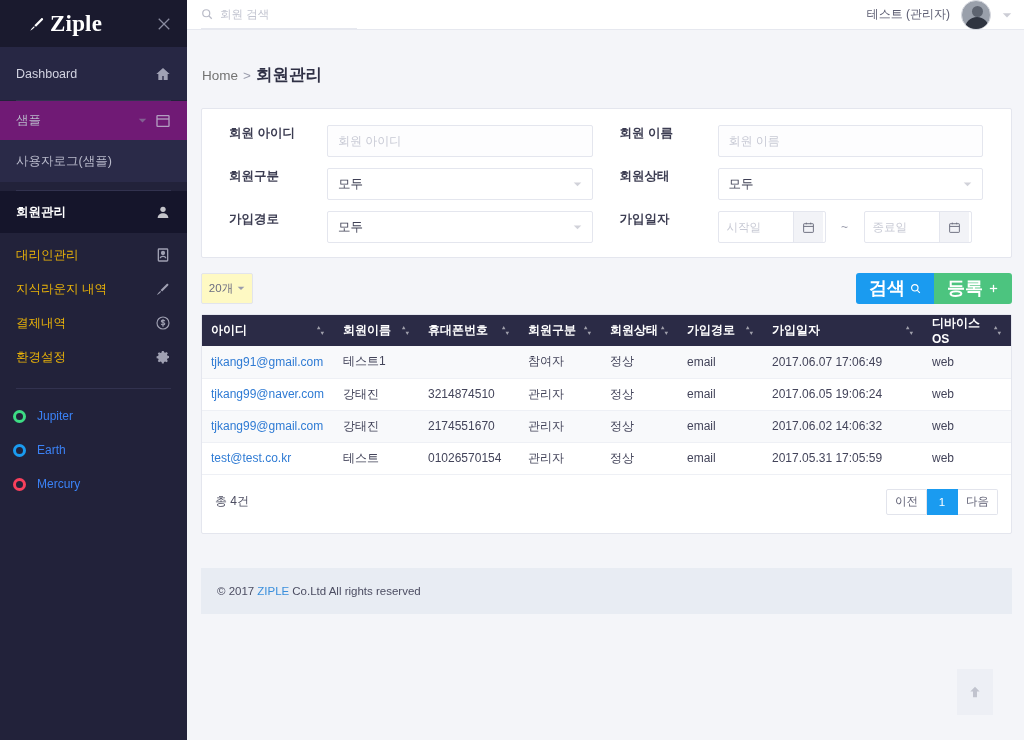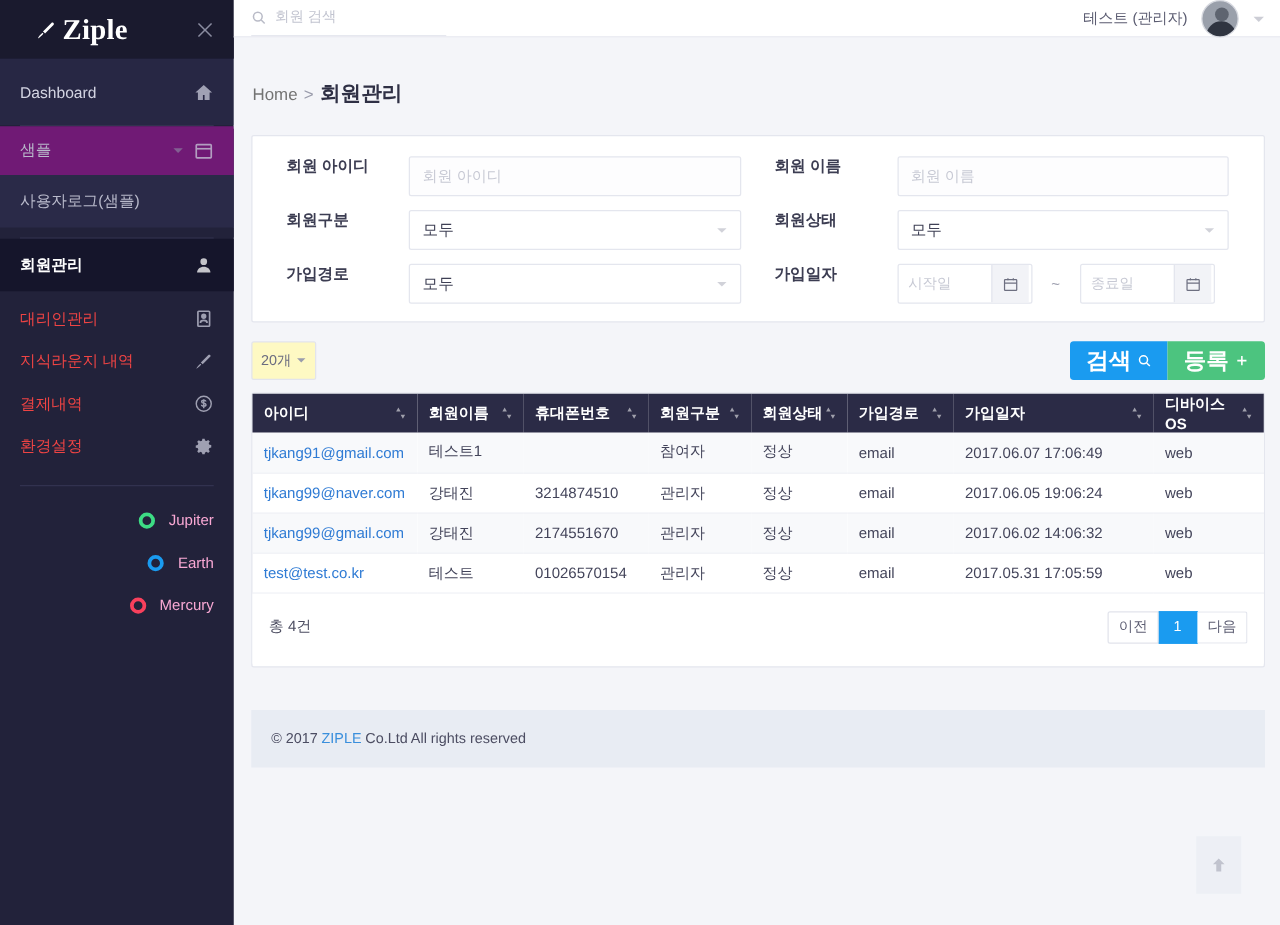--- a/index.html
+++ b/index.html
@@ -55,31 +55,30 @@
     width: 14px; display:flex; align-items:center; justify-content:center;
     margin-right: 6px; opacity: .6;
   }
   .nav-dashboard { background: #272744; height: 53px; }
   .nav-dashboard .nav-label { color: #d3d4e2; }
   .nav-sample { background: #701a75; height: 39px; }
   .nav-sublog { background: #2a2a48; height: 42px; font-size: 12.5px; }
   .nav-active { background: #15152b; height: 42px; }
   .nav-active .nav-label { color: #ffffff; font-weight: 700; }
   .nav-plain { height: 34px; }
-  .nav-plain .nav-label { color: #ef4444; }
+  .nav-plain .nav-label { color: #eab308; }
 
   .nav-gap { height: 8px; background: #22223a; }
   .nav-sep { height: 1px; background: #32324f; margin: 0 16px; }
 
   .planet-item {
     display: flex; align-items: center; gap: 11px;
     height: 34px; padding: 0 16px 0 13px;
-    font-size: 12px; color: #f9a8d4;
+    font-size: 12px; color: #3b82f6;
     cursor: pointer;
-    justify-content: flex-end;
   }
   .planet-dot {
     width: 13px; height: 13px; border-radius: 50%;
     border: 3.5px solid #fff; background: transparent;
     flex: none;
   }
 
   
   .topbar {
     position: absolute; left: 187px; top: 0;

